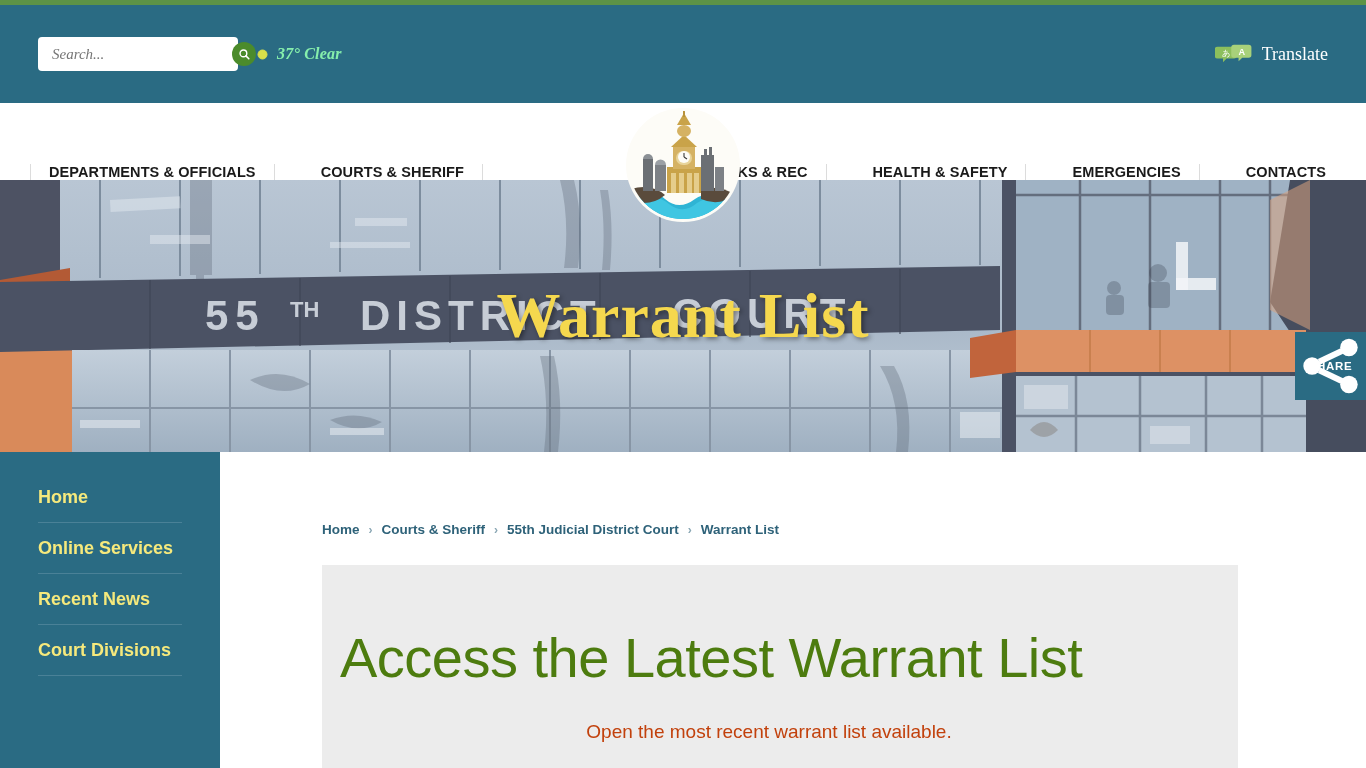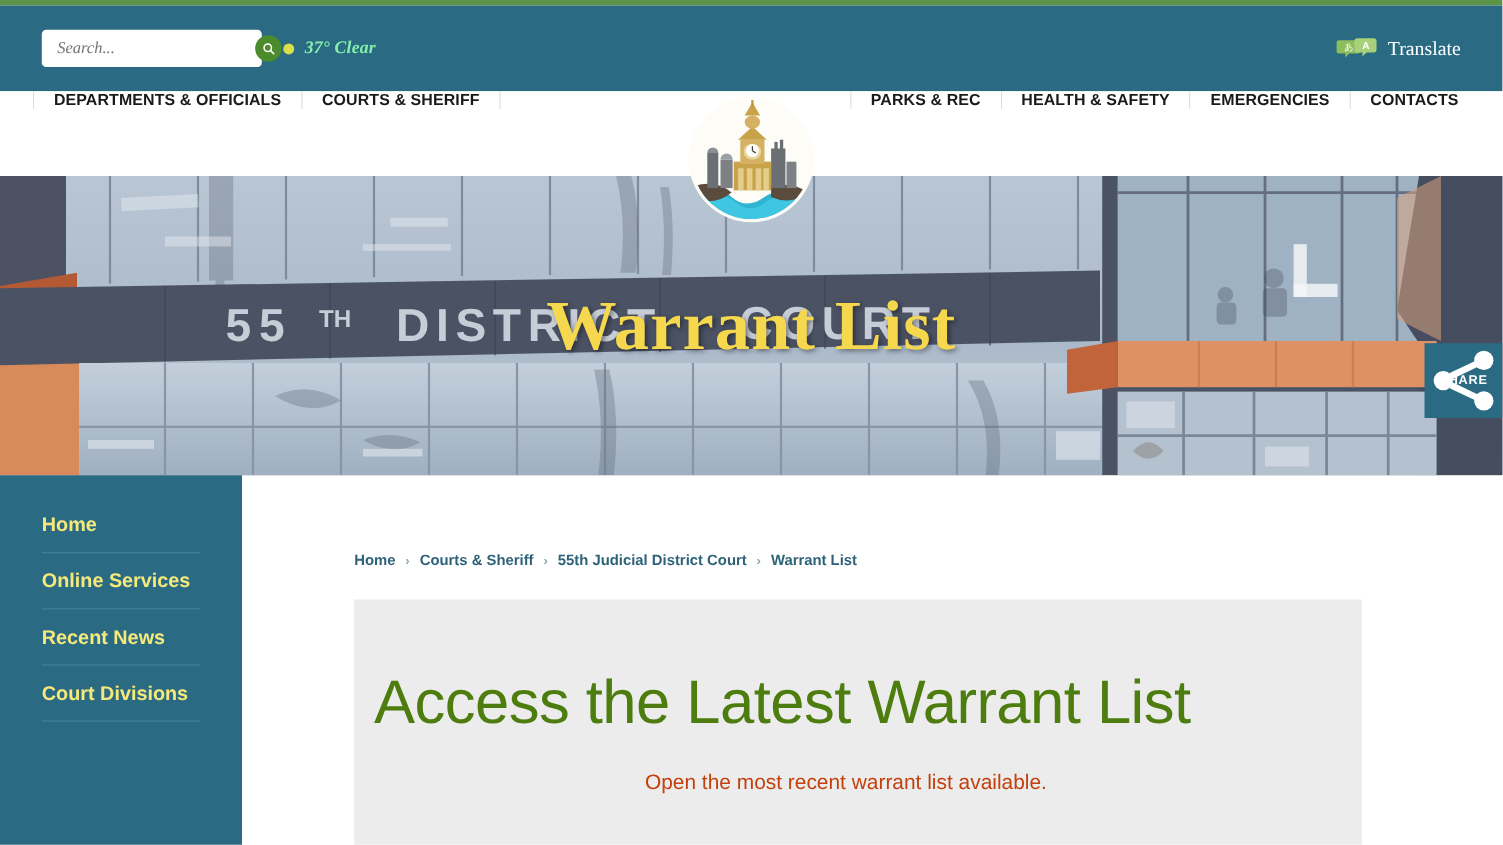--- a/index.html
+++ b/index.html
@@ -7,21 +7,21 @@
     width:1366px; height:768px; overflow:hidden;
     font-family:"Liberation Sans", sans-serif;
     background:#fff;
   }
 
   
   .top-strip { height:5px; background:#5d9346; width:100%; }
 
   
   .utility-bar {
-    position:relative; height:78px; background:#2a6b83;
+    position:relative; height:98px; background:#2a6b83;
     display:flex; align-items:center; padding:0 38px;
   }
   .search-wrap {
     width:200px; height:34px; background:#fff; border-radius:4px;
     display:flex; align-items:center; padding:0 6px 0 14px;
   }
   .search-input {
     flex:1; border:none; outline:none; background:transparent;
     font-family:"Liberation Serif", serif; font-style:italic;
     font-size:15px; color:#6d6d6d;
@@ -44,21 +44,21 @@
     color:#fff; font-family:"Liberation Serif", serif; font-size:18px;
     cursor:pointer;
   }
   .translate-icon { width:38px; height:22px; display:block; }
 
   
   .main-nav {
     position:relative; height:77px; background:#fff;
     display:flex; align-items:stretch;
   }
-  .nav-group { display:flex; align-items:flex-start; }
+  .nav-group { display:flex; align-items:flex-end;gap:28px; }
   .nav-group.left { margin-left:30px; }
   .nav-group.right { margin-left:auto; margin-right:0; }
   .nav-item {
     display:flex; align-items:center; padding:0 18px;
     font-size:14.5px; font-weight:bold; color:#1a1a1a;
     letter-spacing:.1px; cursor:pointer; white-space:nowrap;
     border-right:1px solid #dcdcdc;
   }
   .nav-group.left .nav-item:first-child { border-left:1px solid #dcdcdc; }
   .nav-group.right .nav-item:first-child { border-left:1px solid #dcdcdc; }

